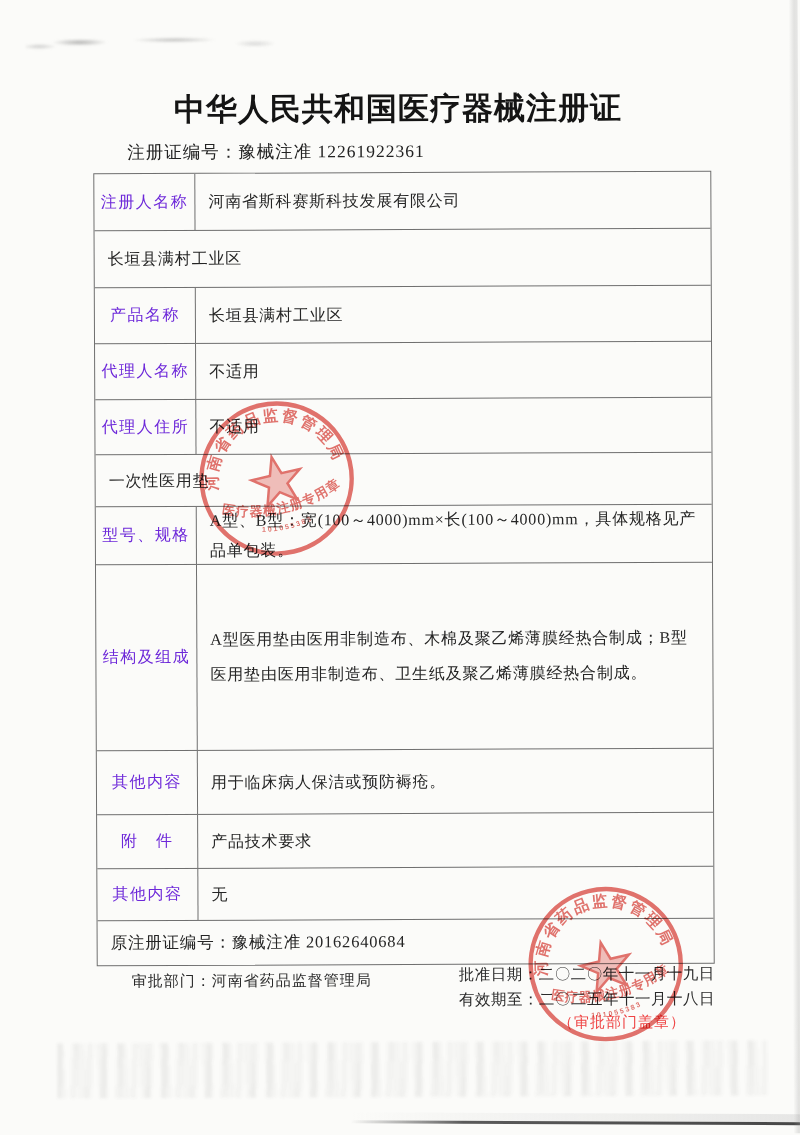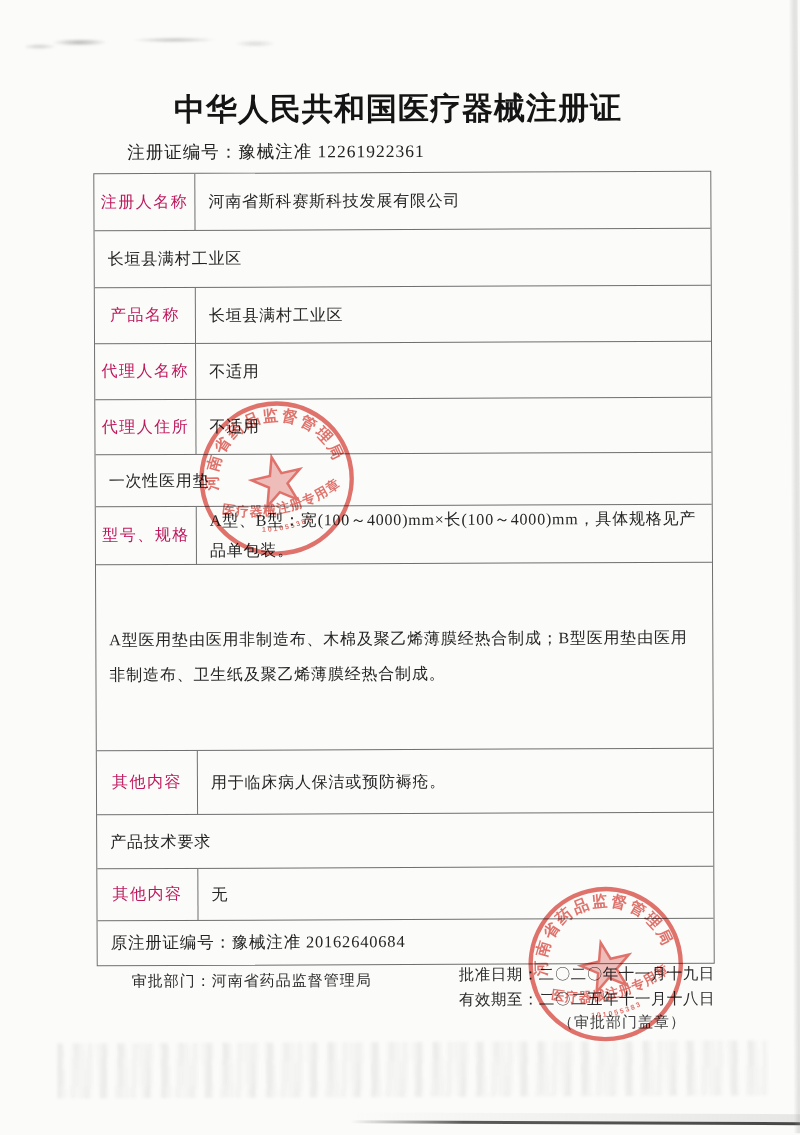--- a/index.html
+++ b/index.html
@@ -34,21 +34,21 @@
     box-sizing:border-box;
     background:transparent;
   }
   .row{display:flex;box-sizing:border-box;}
   .row + .row{border-top:1px solid #6f6f6f;}
   .cell{box-sizing:border-box;}
   .label{
     width:101px;flex:0 0 101px;
     border-right:1px solid #6f6f6f;
     display:flex;align-items:center;justify-content:center;
-    font-size:16px;letter-spacing:1.5px;color:#be185d;
+    font-size:16px;letter-spacing:1.5px;color:#6d28d9;
     text-align:center;
   }
   .value{
     flex:1;display:flex;align-items:center;
     padding:2px 10px 2px 13px;
     font-size:16px;letter-spacing:0.8px;line-height:1.7;color:#252525;
   }
   .row:nth-child(1){height:56px}
   .row:nth-child(2){height:57px}
   .row:nth-child(3){height:56px}
@@ -72,21 +72,21 @@
   .appr-date{
     position:absolute;left:457px;top:965px;
     font-size:15.5px;letter-spacing:0.5px;color:#2a2a2a;
   }
   .valid-date{
     position:absolute;left:457px;top:990px;
     font-size:15.5px;letter-spacing:0.5px;color:#2a2a2a;
   }
   .seal-note{
     position:absolute;left:556px;top:1014px;
-    font-size:15px;letter-spacing:1px;color:#404040;
+    font-size:15px;letter-spacing:1px;color:#ef4444;
   }
   
   .stamp{
     position:absolute;width:160px;height:160px;
     mix-blend-mode:multiply;opacity:0.82;
     pointer-events:none;
   }
   .stamp-mid{left:197px;top:398px;}
   .stamp-bottom{left:524px;top:885px;}
   .stamp text{
@@ -158,27 +158,29 @@
         <div class="cell value">不适用</div>
       </div>
       <div class="row">
         <div class="cell value">一次性医用垫</div>
       </div>
       <div class="row">
         <div class="cell label">型号、规格</div>
         <div class="cell value">A型、B型：宽(100～4000)mm×长(100～4000)mm，具体规格见产品单包装。</div>
       </div>
       <div class="row">
+        <div class="cell label">结构及组成</div>
         <div class="cell value">A型医用垫由医用非制造布、木棉及聚乙烯薄膜经热合制成；B型医用垫由医用非制造布、卫生纸及聚乙烯薄膜经热合制成。</div>
       </div>
       <div class="row">
         <div class="cell label">其他内容</div>
         <div class="cell value">用于临床病人保洁或预防褥疮。</div>
       </div>
       <div class="row">
+        <div class="cell label">附　件</div>
         <div class="cell value">产品技术要求</div>
       </div>
       <div class="row">
         <div class="cell label">其他内容</div>
         <div class="cell value">无</div>
       </div>
       <div class="row">
         <div class="cell value">原注册证编号：豫械注准 20162640684</div>
       </div>
     </div>

